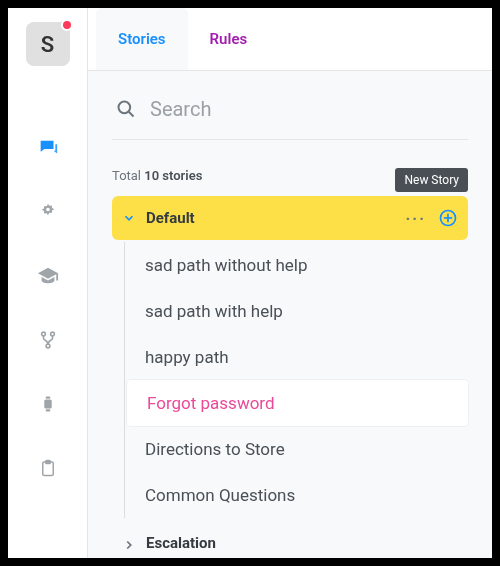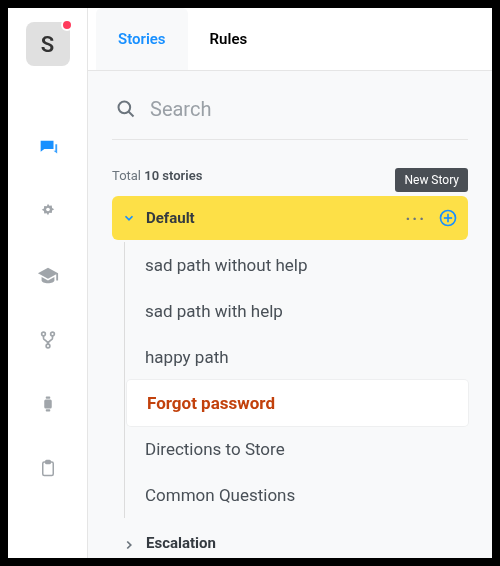--- a/index.html
+++ b/index.html
@@ -6,39 +6,39 @@
 body{background:#000;display:flex;justify-content:center;align-items:center;min-height:100vh}
 .frame{width:500px;height:566px;background:#000;padding:8px}
 .app{width:100%;height:100%;background:#fff;display:flex;position:relative}
 .sidebar{width:80px;background:#fff;border-right:1px solid #e5e5e5;display:flex;flex-direction:column;align-items:center;padding-top:14px}
 .logo{width:44px;height:44px;background:#e0e0e0;border-radius:8px;display:flex;align-items:center;justify-content:center;font-weight:600;font-size:22px;color:#333;position:relative;margin-bottom:50px}
 .logo-dot{position:absolute;top:-3px;right:-3px;width:12px;height:12px;background:#ff3b5c;border-radius:50%;border:2px solid #fff}
 .nav-icon{width:24px;height:24px;margin:20px 0;display:flex;align-items:center;justify-content:center;color:#a0a5aa;cursor:pointer}
 .nav-icon.active{color:#1890ff}
 .main{flex:1;background:#f8f9fa;display:flex;flex-direction:column}
 .tabs{background:#fff;display:flex;padding:0 8px;border-bottom:1px solid #e5e5e5}
-.tab{padding:22px 22px;font-size:15px;font-weight:600;color:#000000;cursor:pointer;border-radius:6px 6px 0 0}
+.tab{padding:22px 22px;font-size:15px;font-weight:600;color:#a21caf;cursor:pointer;border-radius:6px 6px 0 0}
 .tab.active{color:#1890ff;background:#f8f9fa}
 .content{padding:16px 24px;flex:1;overflow:hidden}
 .search{display:flex;align-items:center;padding:10px 0 18px 0;border-bottom:1px solid #e5e5e5}
 .search-icon{color:#6c757d;margin-right:14px;margin-left:4px}
 .search-input{border:none;background:transparent;font-size:20px;color:#6c757d;outline:none;flex:1}
 .search-input::placeholder{color:#9aa0a6}
 .total-row{display:flex;justify-content:space-between;align-items:flex-start;margin-top:28px;margin-bottom:6px;font-size:13px;color:#6c757d}
 .total-row b{color:#495057;font-weight:600}
 .icon-btn{width:22px;height:22px;color:#6c757d;cursor:pointer;display:flex;align-items:center;justify-content:center}
 .group-header{display:flex;align-items:center;padding:12px 10px;background:#fde047;border-radius:6px;margin-bottom:2px;position:relative}
 .chevron{color:#1890ff;margin-right:10px}
 .group-title{font-weight:700;font-size:15px;color:#343a40;flex:1}
 .more{color:#6c757d;margin-right:12px;font-weight:700;letter-spacing:2px;cursor:pointer}
 .add-btn{color:#1890ff;cursor:pointer;display:flex}
 .tooltip{position:absolute;right:0;top:-28px;background:#4a4f55;color:#fff;font-size:12px;padding:5px 9px;border-radius:3px;white-space:nowrap}
 .story-list{margin-left:12px;border-left:1px solid #dcdcdc}
 .story-item{padding:13px 12px 13px 20px;font-size:17px;color:#495057;cursor:pointer}
-.story-item.selected{background:#fff;border-radius:4px;font-weight:700;color:#c2410c;margin-left:2px;box-shadow:0 0 0 1px rgba(0,0,0,.04)}
+.story-item.selected{background:#fff;border-radius:4px;font-weight:400;color:#ec4899;margin-left:2px;box-shadow:0 0 0 1px rgba(0,0,0,.04)}
 .group2{display:flex;align-items:flex-end;padding:12px 10px;margin-top:4px}
 .group2 .chevron{color:#6c757d;transform:rotate(-90deg)}
 svg{display:block}
 </style>
 </head>
 <body>
 
 <div class="frame">
 <div class="app">
 

